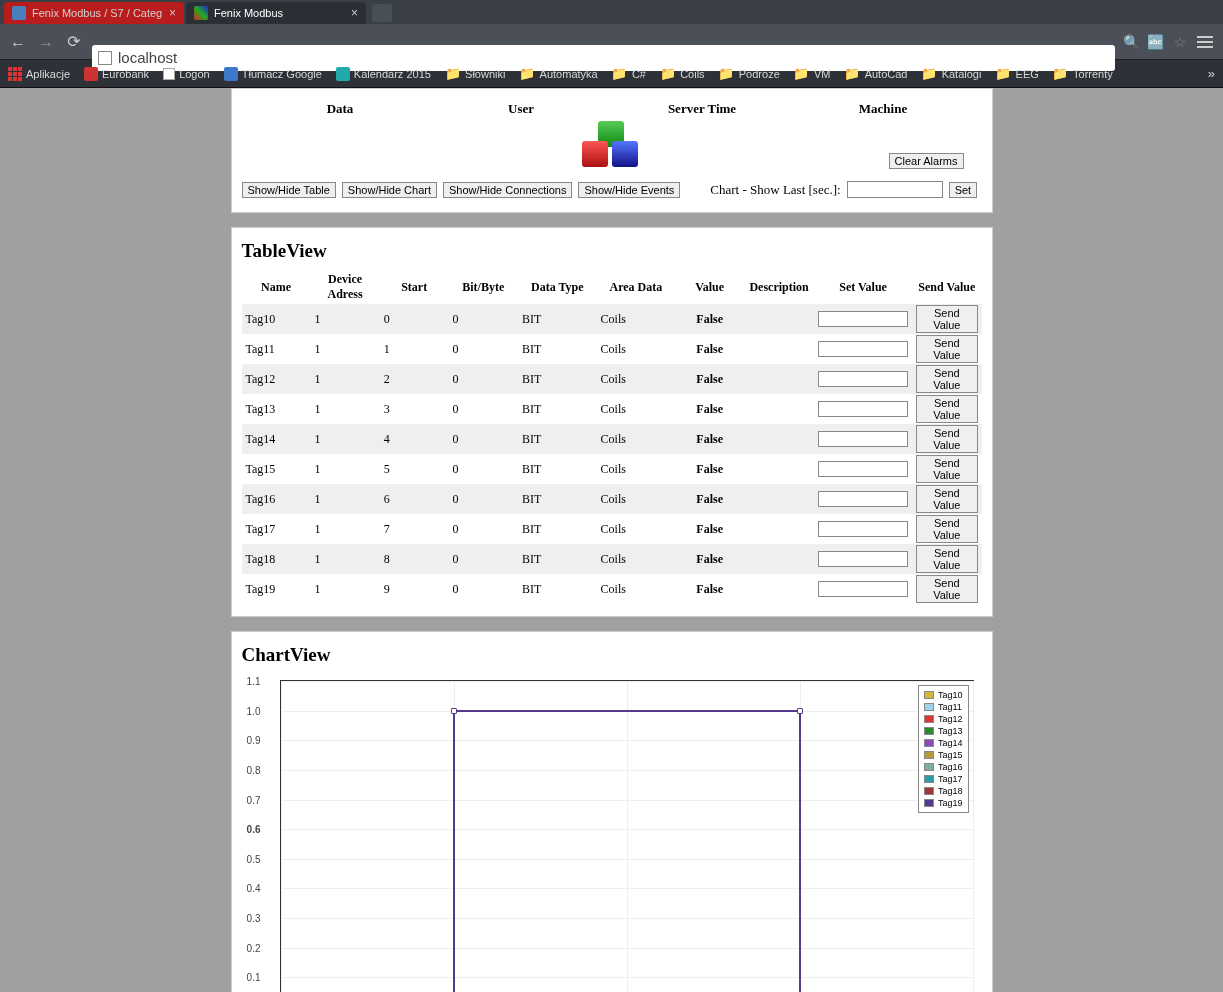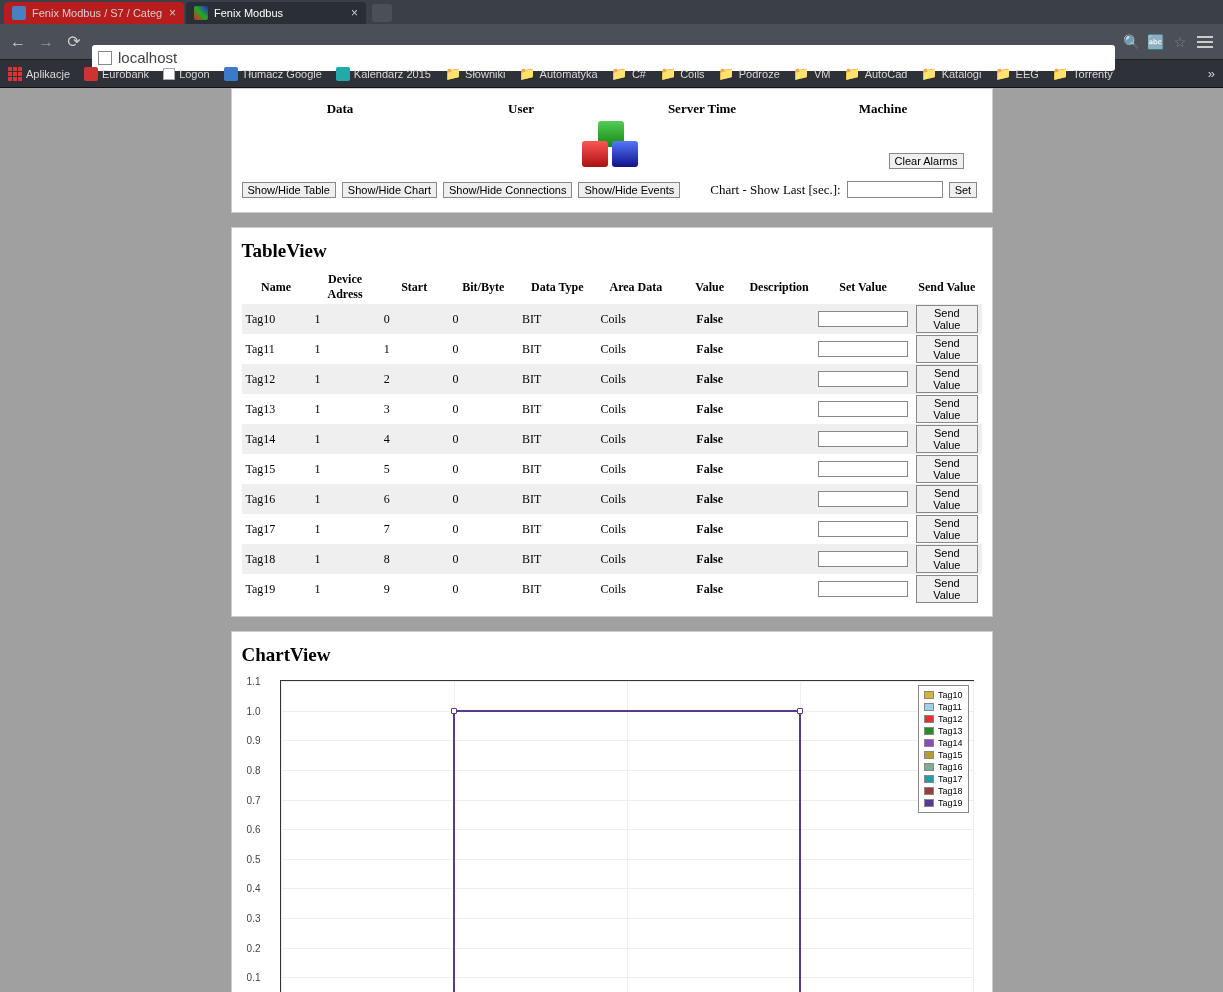--- a/index.html
+++ b/index.html
@@ -379,21 +379,21 @@
             <div class="ytick" style="top: 90.9091%;">0.1</div>
             <div class="chart-grid-h" style="top: 81.8182%;"></div>
             <div class="ytick" style="top: 81.8182%;">0.2</div>
             <div class="chart-grid-h" style="top: 72.7273%;"></div>
             <div class="ytick" style="top: 72.7273%;">0.3</div>
             <div class="chart-grid-h" style="top: 63.6364%;"></div>
             <div class="ytick" style="top: 63.6364%;">0.4</div>
             <div class="chart-grid-h" style="top: 54.5455%;"></div>
             <div class="ytick" style="top: 54.5455%;">0.5</div>
             <div class="chart-grid-h" style="top: 45.4545%;"></div>
-            <div class="ytick" style="top: 45.4545%;">0.6</div>
+            <div class="ytick" style="top: 45.4545%; font-weight: bold;">0.6</div>
             <div class="chart-grid-h" style="top: 36.3636%;"></div>
             <div class="ytick" style="top: 36.3636%;">0.7</div>
             <div class="chart-grid-h" style="top: 27.2727%;"></div>
             <div class="ytick" style="top: 27.2727%;">0.8</div>
             <div class="chart-grid-h" style="top: 18.1818%;"></div>
             <div class="ytick" style="top: 18.1818%;">0.9</div>
             <div class="chart-grid-h" style="top: 9.09091%;"></div>
             <div class="ytick" style="top: 9.09091%;">1.0</div>
             <div class="chart-grid-h" style="top: 0%;"></div>
             <div class="ytick" style="top: 0%;">1.1</div>

